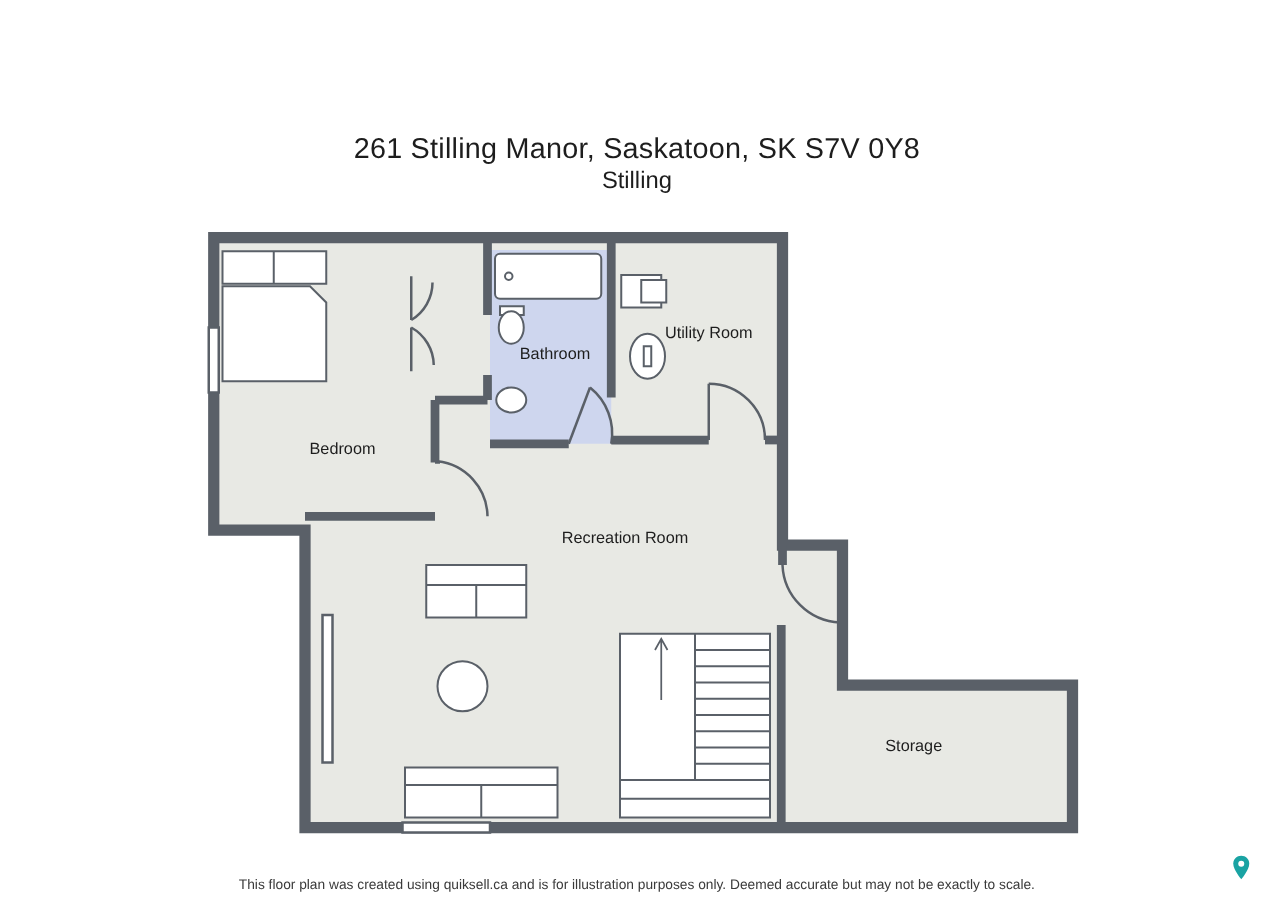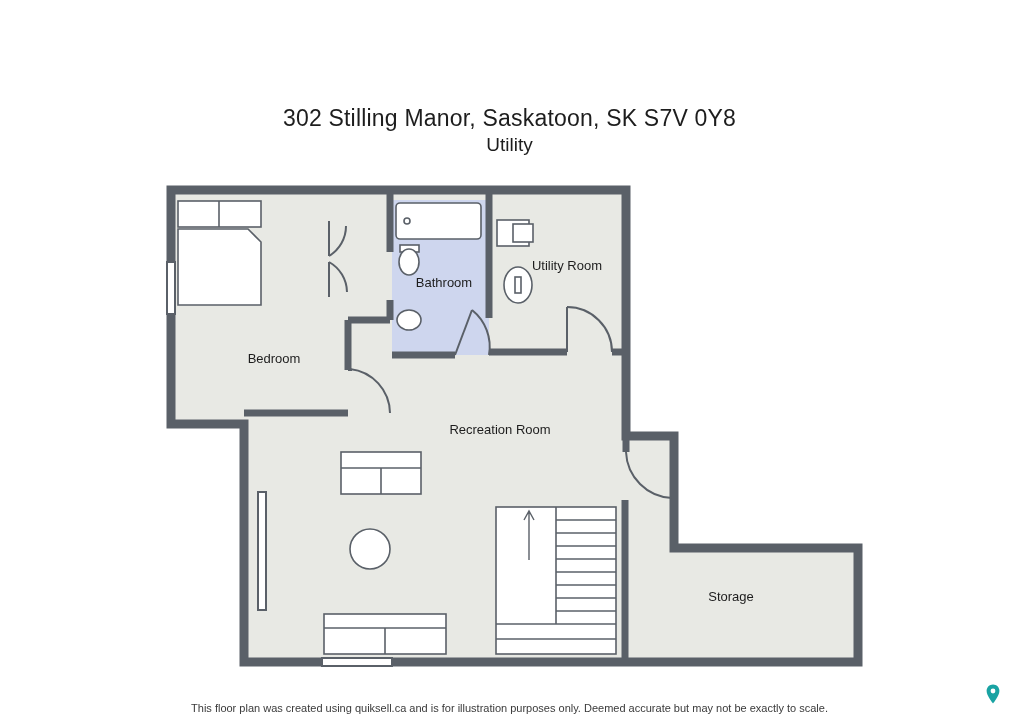--- a/index.html
+++ b/index.html
@@ -64,22 +64,22 @@
     width: 16px;
     height: 20px;
   }
 </style>
 </head>
 <body>
 
 <div id="floorplan-root">
 
   <div class="title-block">
-    <div class="title-line1">302 Stilling Manor, Saskatoon, SK S7V 0Y8</div>
-    <div class="title-line2">Utility</div>
+    <div class="title-line1">261 Stilling Manor, Saskatoon, SK S7V 0Y8</div>
+    <div class="title-line2">Stilling</div>
   </div>
 
   <svg class="plan" width="1019" height="720" viewBox="0 0 1019 720">
 
     <g>
       <path d="M 171,190 L 626,190 L 626,436 L 674,436 L 674,548 L 858,548 L 858,662 L 244,662 L 244,424 L 171,424 Z" fill="#e8e9e4" stroke="none"></path>
       <rect x="392" y="200" width="97" height="155" fill="#ced6ee" stroke="none"></rect>
     </g>
 
     <g fill="none" stroke="#5a6068" stroke-width="9" stroke-linejoin="miter">

